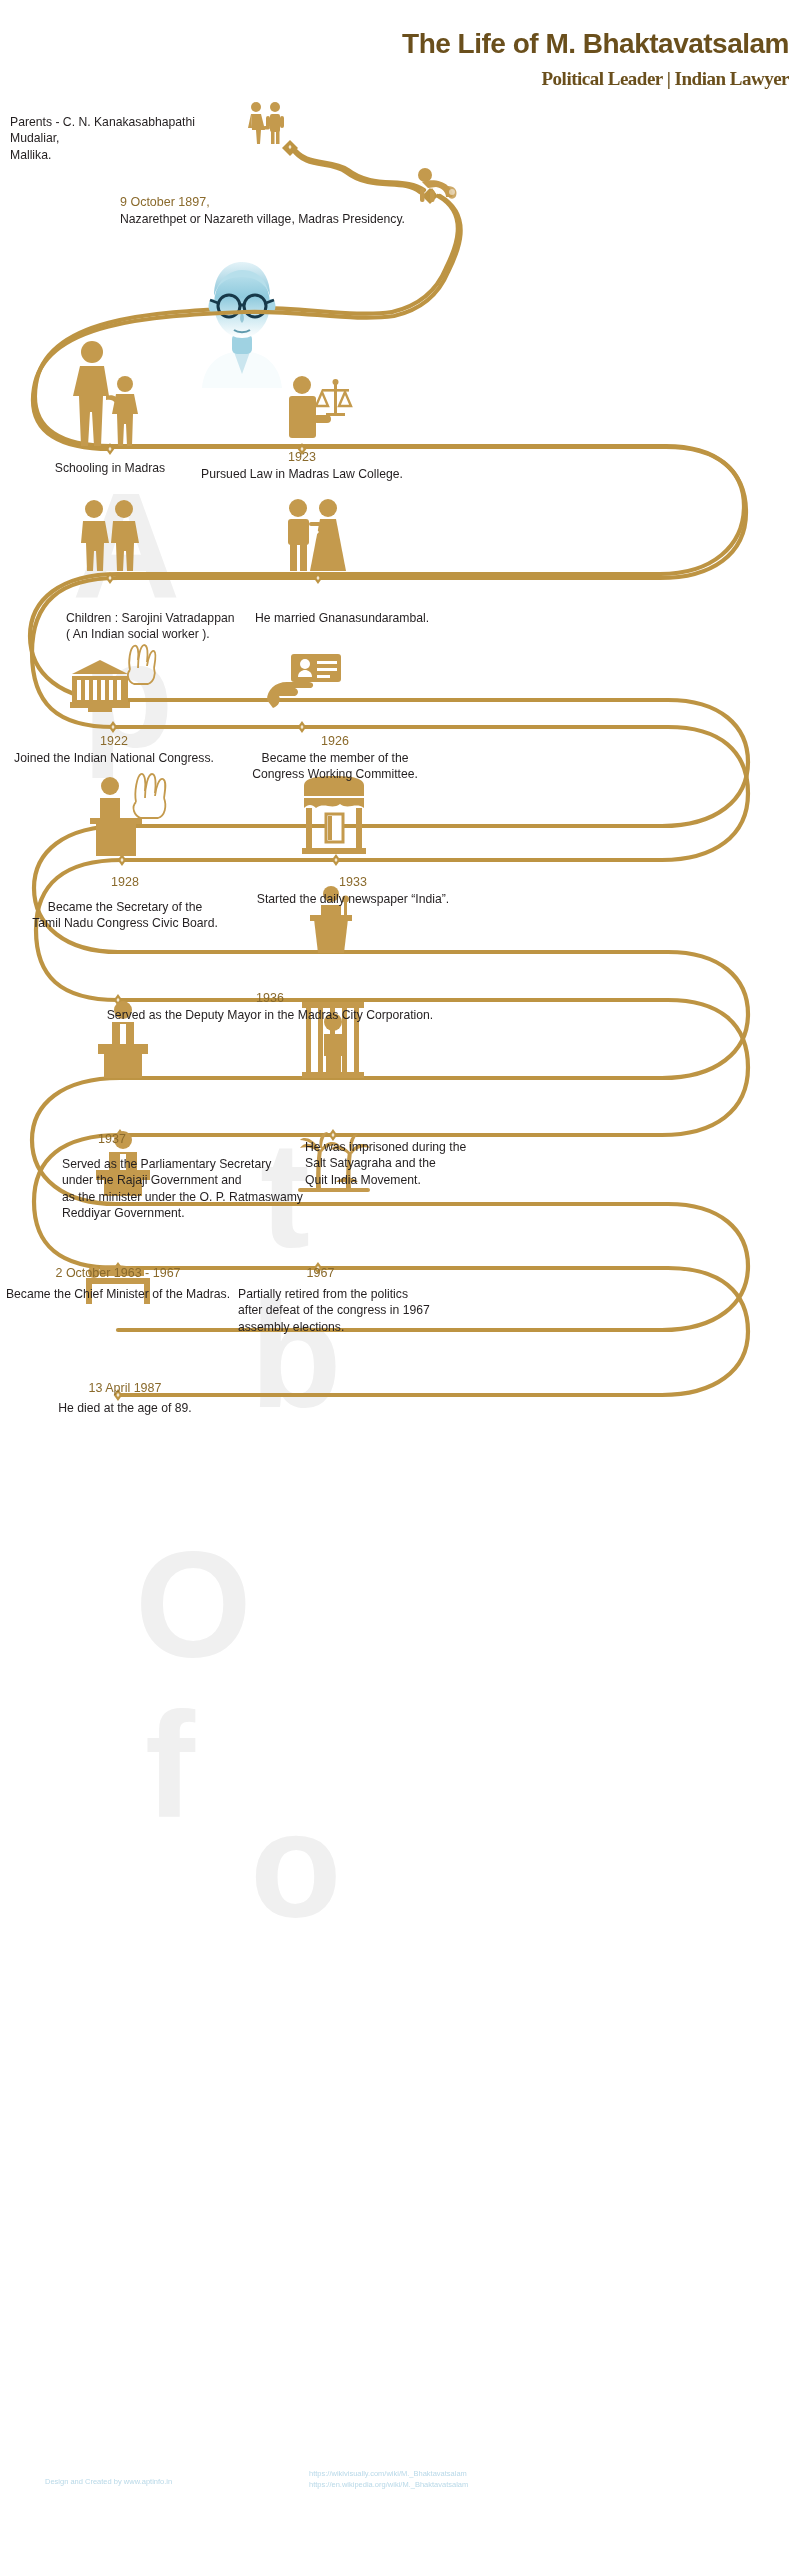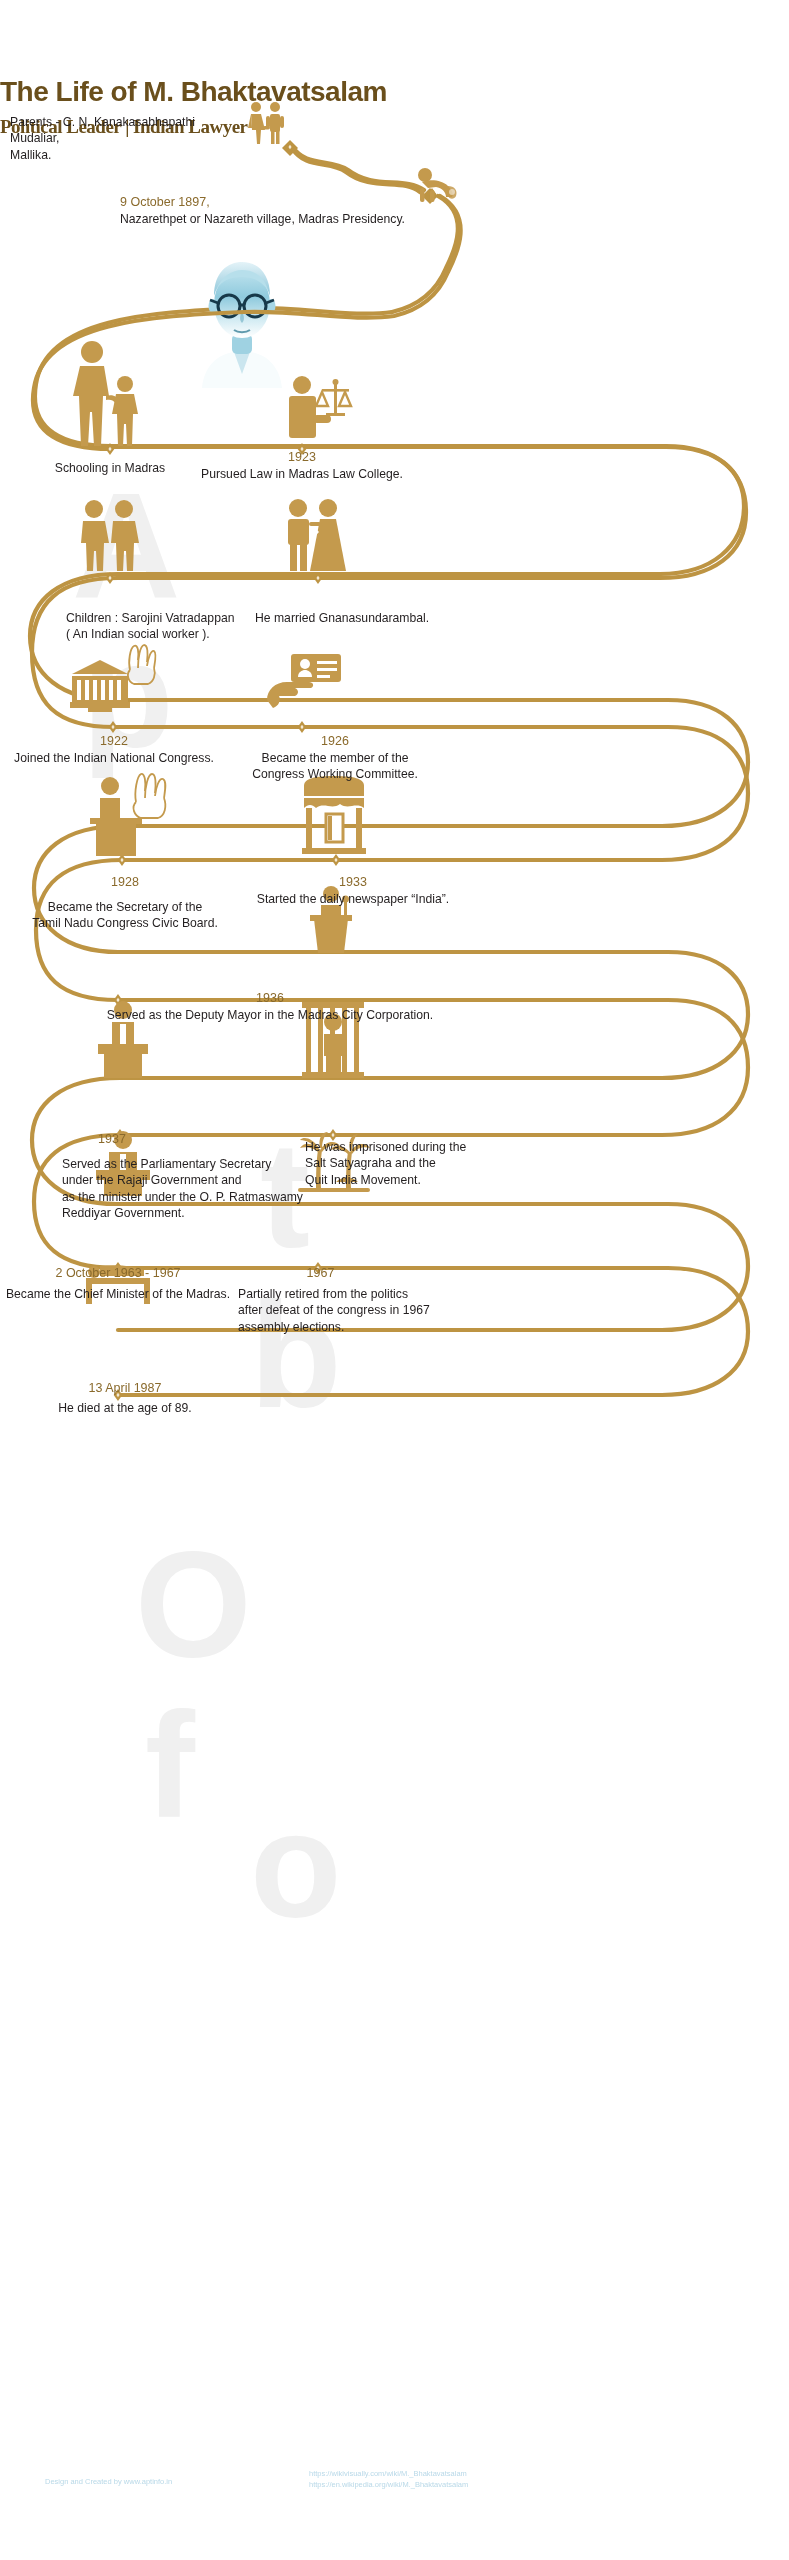--- a/index.html
+++ b/index.html
@@ -19,26 +19,25 @@
     font-family: "Liberation Sans", sans-serif;
     font-weight: 700;
     z-index: 0;
     user-select: none;
     line-height: 1;
   }
 
   
   .title {
     position: absolute; left: 0; width: 789px;
-    text-align: left;
+    text-align: right;
     color: #6a4f1c;
     font-weight: 700;
     font-family: "Liberation Sans", sans-serif;
     letter-spacing: -0.5px;
-    margin-top: 48px;
   }
   #main-title { top: 28px; font-size: 28px; }
   #sub-title  { top: 68px; font-size: 19px; font-family: Liberation Serif, serif; }
 
   
   .icon { position: absolute; z-index: 3; }
   .icon svg { display: block; }
 
   
   .evt { position: absolute; z-index: 4; }

